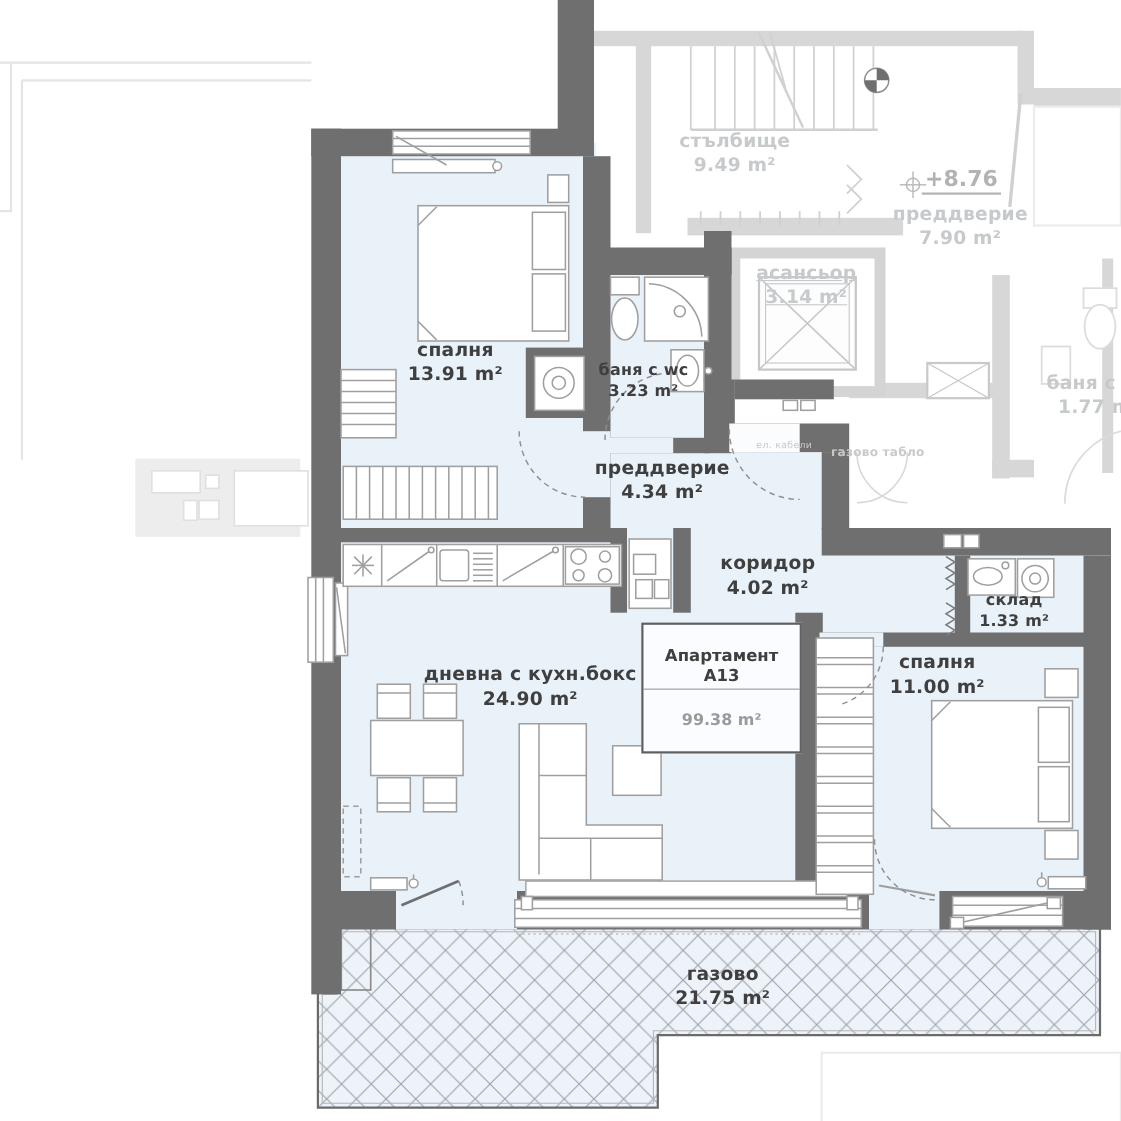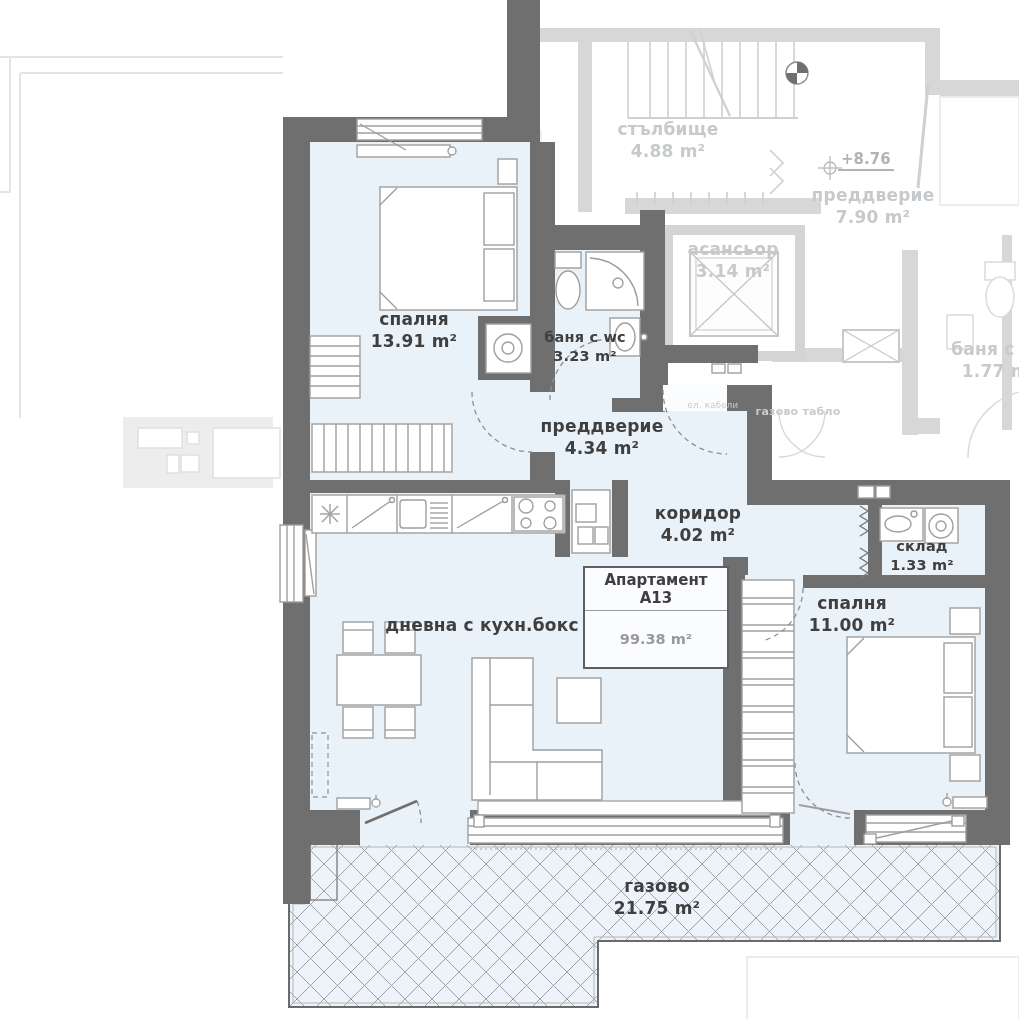--- a/index.html
+++ b/index.html
@@ -6,25 +6,25 @@
   .canvas{position:relative;width:1019px;height:1019px;background:#ffffff;overflow:hidden;
           font-family:"DejaVu Sans","Liberation Sans",sans-serif;}
   .canvas svg.plan{position:absolute;left:0;top:0;}
   .lbl{position:absolute;transform:translate(-50%,-50%);text-align:center;font-weight:700;
        color:#3f3f3f;line-height:1.32;white-space:nowrap;font-size:17px;letter-spacing:.2px;}
   .lbl span{display:block;text-align:center;}
   .lbl.sm{font-size:14.5px;}
   .lbl.light{color:#c7cacc;}
   .lbl.tiny{font-size:11px;font-weight:700;}
   .lbl.micro{font-size:8.5px;font-weight:400;letter-spacing:.3px;margin-top:28px;}
-  .level-mark{position:absolute;left:838px;top:150px;color:#b3b3b3;font-weight:700;font-size:15px;
+  .level-mark{position:absolute;left:838px;top:150px;color:#b3b3b3;font-weight:700;font-size:20px;
               border-bottom:2px solid #b3b3b3;padding:0 3px 1px 3px;}
   .info-box{position:absolute;left:583px;top:566px;width:142px;border:2px solid #5f5f5f;
             background:#fafcff;text-align:center;}
-  .info-box .title{display:block;font-weight:700;font-size:15px;color:#3f3f3f;padding:3px 2px;}
+  .info-box .title{display:block;font-weight:700;font-size:15px;color:#3f3f3f;padding:3px 2px;margin-top:16px;}
   .info-box .area{display:block;font-weight:700;font-size:14.5px;color:#9a9a9a;
                   border-top:1.5px solid #9a9a9a;padding:20px;}
 </style>
 </head>
 <body>
 
 <div class="canvas">
 
 <svg class="plan" width="1019" height="1019" viewBox="0 0 1019 1019">
   <defs>
@@ -386,35 +386,36 @@
 <div class="lbl sm" style="left:906px;top:556px;margin-left:16px;">
   <span>склад</span>
       <span>1.33 m²</span>
 </div>
 <div class="lbl" style="left:852px;top:614px;">
   <span>спалня</span>
       <span>11.00 m²</span>
 </div>
 <div class="lbl" style="left:482px;top:625px;">
   <span>дневна с кухн.бокс</span>
+      <span>24.90 m²</span>
 </div>
 <div class="lbl" style="left:657px;top:897px;">
   <span>газово</span>
       <span>21.75 m²</span>
 </div>
 
 <div class="lbl light" style="left:668px;top:140px;">
   <span>стълбище</span>
-      <span>4.88 m²</span>
+      <span>9.49 m²</span>
 </div>
 <div class="lbl light" style="left:873px;top:206px;">
   <span>преддверие</span>
       <span>7.90 m²</span>
 </div>
-<div class="lbl light" style="left:733px;top:260px;">
+<div class="lbl light" style="left:733px;top:260px;text-decoration:underline;">
   <span>асансьор</span>
       <span>3.14 m²</span>
 </div>
 <div class="lbl light" style="left:999px;top:360px;">
   <span>баня с wc</span>
       <span>1.77 m²</span>
 </div>
 <div class="lbl light tiny" style="left:798px;top:412px;">
   <span>газово табло</span>
 </div>

